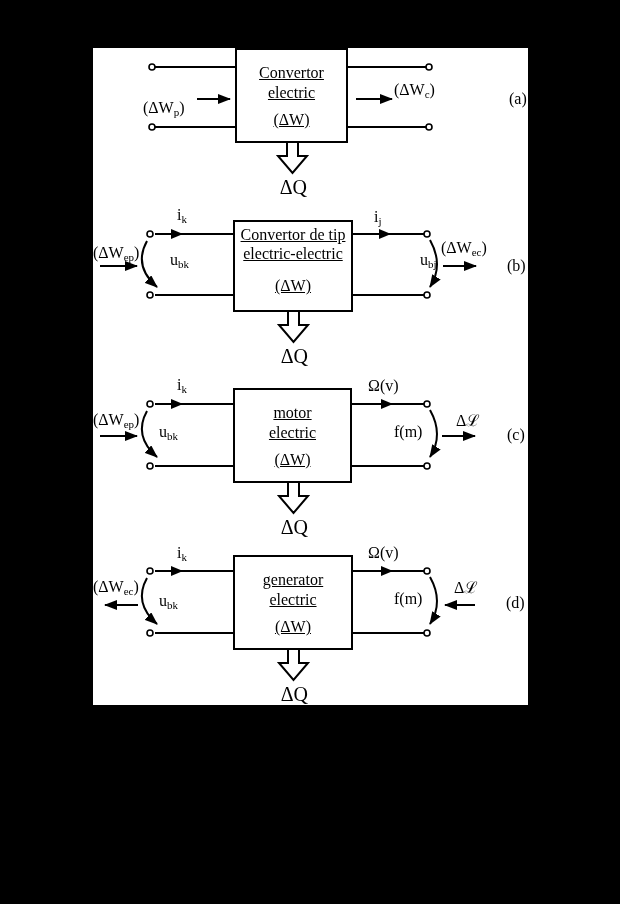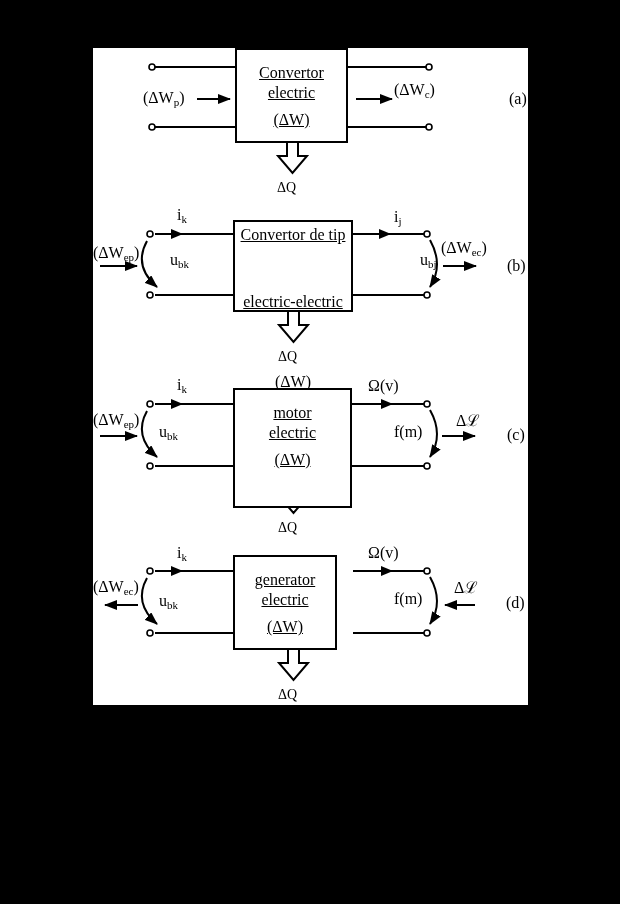--- a/index.html
+++ b/index.html
@@ -2,28 +2,28 @@
 <html><head>
 <meta charset="utf-8">
 <style>
   html,body{margin:0;padding:0;background:#000;}
   body{width:620px;height:904px;position:relative;overflow:hidden;
        font-family:"Liberation Serif","DejaVu Serif",serif;color:#000;}
   .page{position:absolute;left:93px;top:48px;width:435px;height:657px;background:#fff;}
   svg.wiring{position:absolute;left:0;top:0;width:435px;height:657px;}
   .lbl{position:absolute;font-size:16px;line-height:17px;white-space:nowrap;}
   .lbl sub{font-size:11px;line-height:0;vertical-align:baseline;position:relative;top:3px;}
-  .heat{font-size:14px;width:30px;text-align:left;}
+  .heat{font-size:20px;width:30px;text-align:right;}
   .tag{font-size:16px;}
   .box{position:absolute;border:2px solid #000;box-sizing:border-box;background:#fff;
        display:flex;flex-direction:column;align-items:center;font-size:16px;
        text-align:center;padding-top:13px;text-decoration:underline;}
   .box .bl{line-height:20px;}
   .box .dw{margin-top:7px;}
-  .box.tight{padding-top:3px;gap:48px;}
+  .box.tight{padding-top:3px;}
   .box.tight .bl{line-height:19px;}
   .box.tight .dw{margin-top:13px;}
 </style>
 </head>
 <body>
 
 <div class="page">
 
   <svg class="wiring" viewBox="0 0 435 657">
     <defs>
@@ -100,60 +100,60 @@
       <path fill="#fff" d="M195 601 L195 615 L186 615 L200.5 632 L215 615 L206 615 L206 601 Z"></path>
     </g>
   </svg>
 
   <div>
     <div class="box" style="left:142px;top:0;width:113px;height:95px">
       <div class="bl">Convertor</div>
       <div class="bl">electric</div>
       <div class="bl dw">(ΔW)</div>
     </div>
-    <div class="lbl" style="left:50px;top:41px"><span>(ΔW</span><sub>p</sub><span>)</span></div>
+    <div class="lbl" style="left:50px;top:51px"><span>(ΔW</span><sub>p</sub><span>)</span></div>
     <div class="lbl" style="left:301px;top:33px"><span>(ΔW</span><sub>c</sub><span>)</span></div>
     <div class="lbl tag" style="left:416px;top:42px">(a)</div>
     <div class="lbl heat" style="left:184px;top:131px">ΔQ</div>
   </div>
 
   <div>
     <div class="box tight" style="left:140px;top:172px;width:120px;height:92px">
       <div class="bl">Convertor de tip</div>
       <div class="bl">electric-electric</div>
       <div class="bl dw">(ΔW)</div>
     </div>
     <div class="lbl" style="left:84px;top:158px"><span>i</span><sub>k</sub></div>
     <div class="lbl" style="left:0;top:196px"><span>(ΔW</span><sub>ep</sub><span>)</span></div>
     <div class="lbl" style="left:77px;top:203px"><span>u</span><sub>bk</sub></div>
-    <div class="lbl" style="left:301px;top:160px"><span>i</span><sub>j</sub></div>
+    <div class="lbl" style="left:281px;top:160px"><span>i</span><sub>j</sub></div>
     <div class="lbl" style="left:327px;top:203px"><span>u</span><sub>bj</sub></div>
     <div class="lbl" style="left:348px;top:191px"><span>(ΔW</span><sub>ec</sub><span>)</span></div>
     <div class="lbl tag" style="left:414px;top:209px">(b)</div>
     <div class="lbl heat" style="left:185px;top:300px">ΔQ</div>
   </div>
 
   <div>
-    <div class="box" style="left:140px;top:340px;width:119px;height:120px">
+    <div class="box" style="left:140px;top:340px;width:119px;height:95px">
       <div class="bl">motor</div>
       <div class="bl">electric</div>
       <div class="bl dw">(ΔW)</div>
     </div>
     <div class="lbl" style="left:84px;top:328px"><span>i</span><sub>k</sub></div>
     <div class="lbl" style="left:0;top:363px"><span>(ΔW</span><sub>ep</sub><span>)</span></div>
     <div class="lbl" style="left:66px;top:375px"><span>u</span><sub>bk</sub></div>
     <div class="lbl" style="left:275px;top:329px">Ω(v)</div>
     <div class="lbl" style="left:301px;top:375px">f(m)</div>
     <div class="lbl" style="left:363px;top:364px">Δℒ</div>
     <div class="lbl tag" style="left:414px;top:378px">(c)</div>
     <div class="lbl heat" style="left:185px;top:471px">ΔQ</div>
   </div>
 
   <div>
-    <div class="box" style="left:140px;top:507px;width:104px;height:95px">
+    <div class="box" style="left:140px;top:507px;width:120px;height:95px">
       <div class="bl">generator</div>
       <div class="bl">electric</div>
       <div class="bl dw">(ΔW)</div>
     </div>
     <div class="lbl" style="left:84px;top:496px"><span>i</span><sub>k</sub></div>
     <div class="lbl" style="left:0;top:530px"><span>(ΔW</span><sub>ec</sub><span>)</span></div>
     <div class="lbl" style="left:66px;top:544px"><span>u</span><sub>bk</sub></div>
     <div class="lbl" style="left:275px;top:496px">Ω(v)</div>
     <div class="lbl" style="left:301px;top:542px">f(m)</div>
     <div class="lbl" style="left:361px;top:531px">Δℒ</div>

